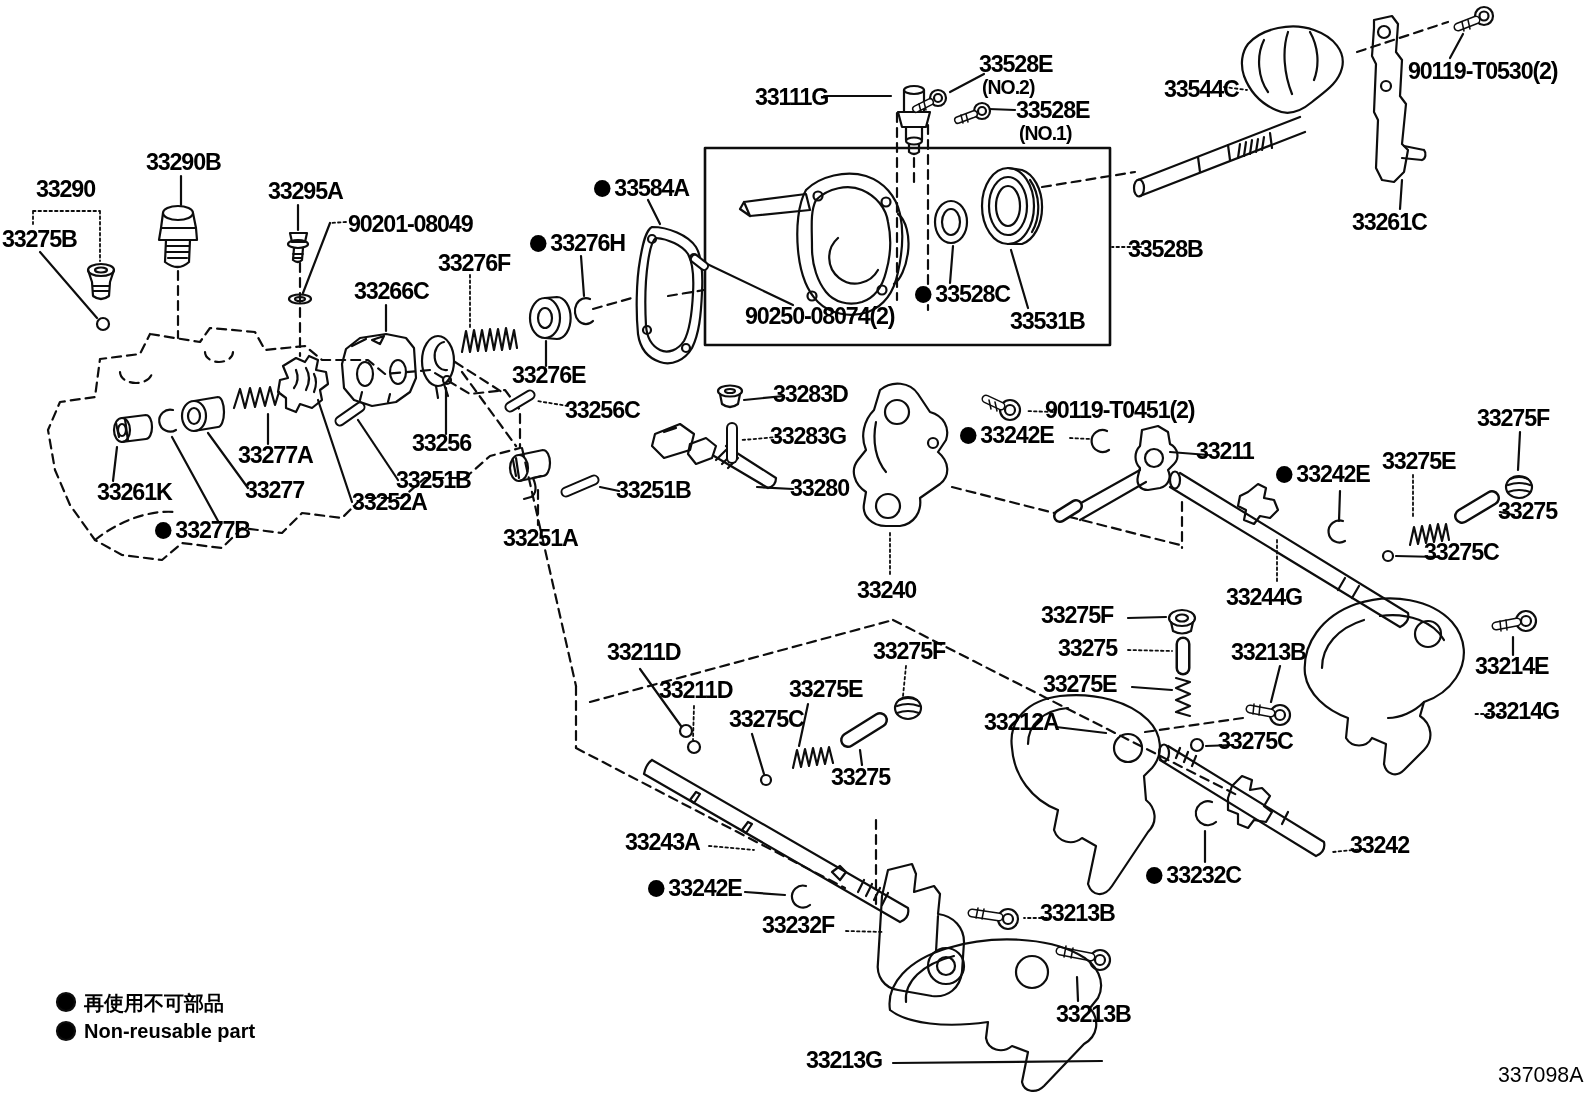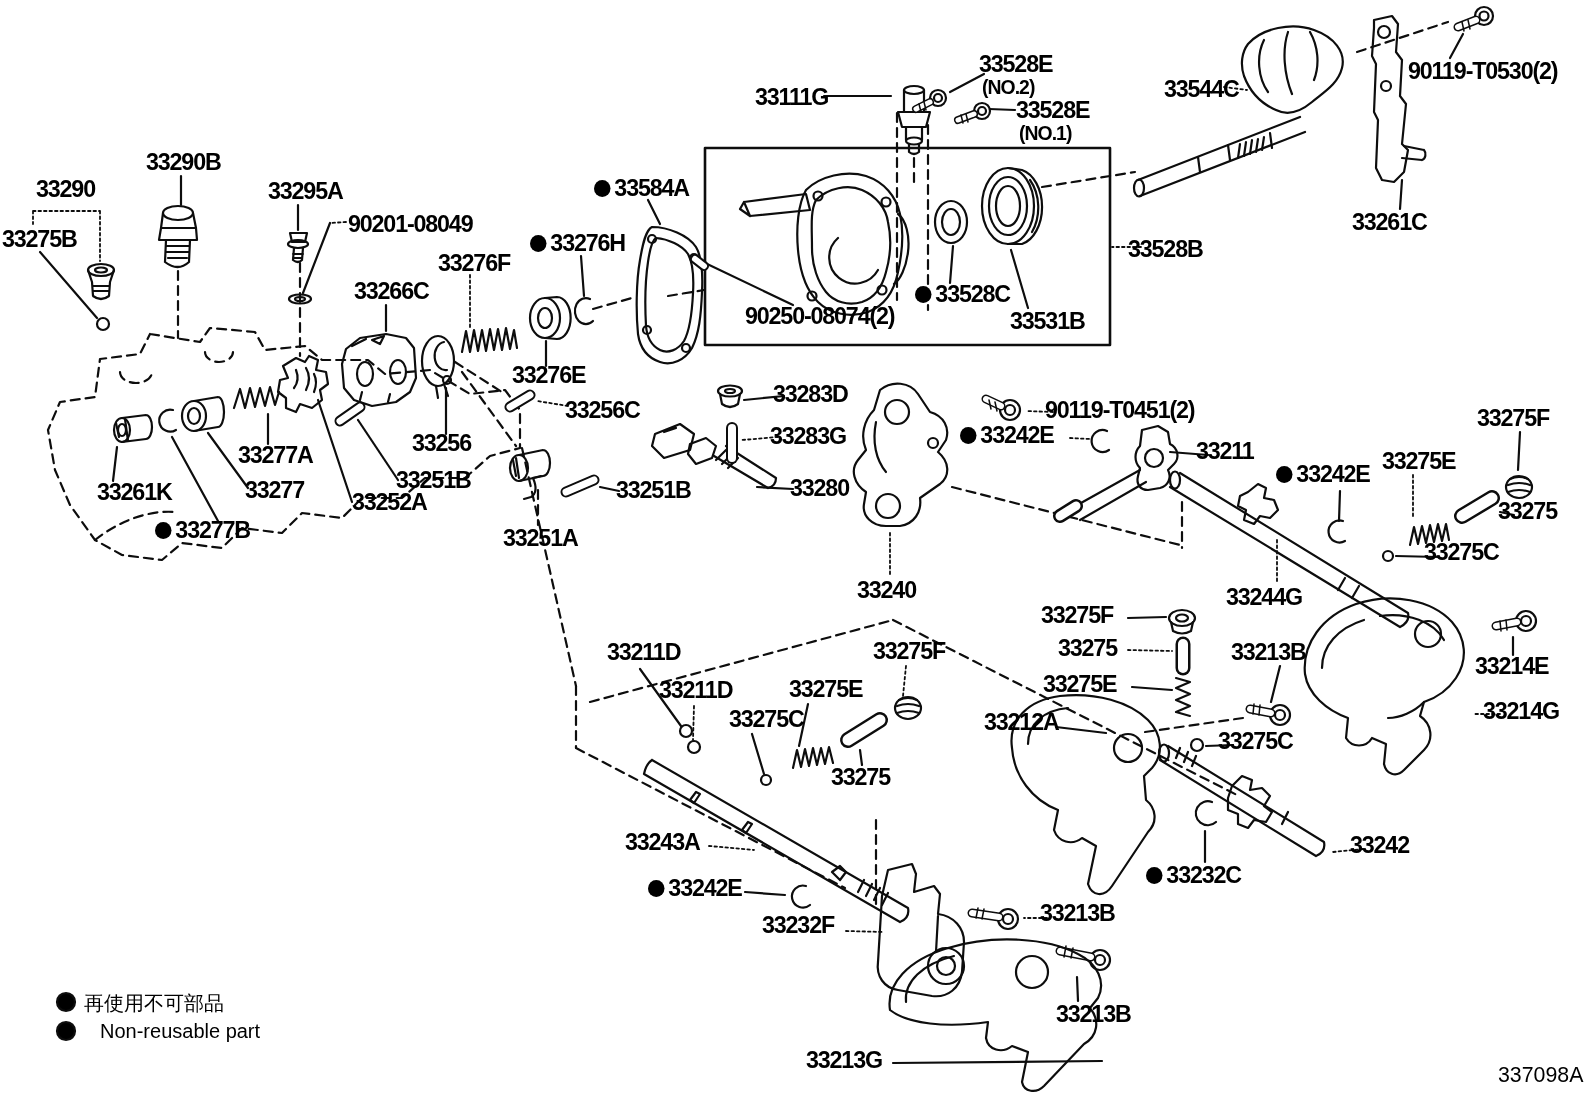--- a/index.html
+++ b/index.html
@@ -5,21 +5,21 @@
   html,body{margin:0;padding:0;background:#fff;}
   .stage{position:relative;width:1592px;height:1099px;background:#fff;overflow:hidden;
          font-family:"Liberation Sans",sans-serif;color:#000;}
   .stage svg{position:absolute;left:0;top:0;}
   .lbl{position:absolute;font-weight:bold;font-size:24px;line-height:22px;letter-spacing:-1.2px;
        white-space:nowrap;transform:scaleX(.97);transform-origin:left top;}
   .lbl .dot{display:inline-block;width:17px;height:17px;background:#000;border-radius:50%;
        margin-right:4px;vertical-align:-1px;}
   .lbl.sub{font-size:20px;letter-spacing:-1px;}
   .lbl.plain{font-weight:normal;font-size:22px;letter-spacing:0;}
-  .legend-row{position:absolute;font-weight:normal;font-size:20px;letter-spacing:0;white-space:nowrap;}
+  .legend-row{position:absolute;font-weight:bold;font-size:20px;letter-spacing:0;white-space:nowrap;}
 </style>
 </head>
 <body>
 
 <div class="stage">
 
 <svg width="1592" height="1099" viewBox="0 0 1592 1099">
   <g stroke="#0d0d0d" stroke-width="2.2" fill="none" stroke-linecap="round" stroke-linejoin="round">
 
     <g stroke-dasharray="9,6">
@@ -487,18 +487,18 @@
       <div class="lbl" style="left: 648px; top: 877px;"><span class="dot"></span><span>33242E</span></div>
       <div class="lbl" style="left: 762px; top: 914px;"><span>33232F</span></div>
       <div class="lbl" style="left: 1040px; top: 902px;"><span>33213B</span></div>
       <div class="lbl" style="left: 1056px; top: 1003px;"><span>33213B</span></div>
       <div class="lbl" style="left: 806px; top: 1049px;"><span>33213G</span></div>
     </div>
 
 <div class="legend-row" style="left:84px;top:990px">
   <span>再使用不可部品</span>
 </div>
-<div class="legend-row" style="left:100px;top:1020px">
+<div class="legend-row" style="left:84px;top:1020px">
   <span>Non-reusable part</span>
 </div>
 <div class="lbl plain" style="left:1498px;top:1064px">337098A</div>
 
 </div>
 
 </body></html>

